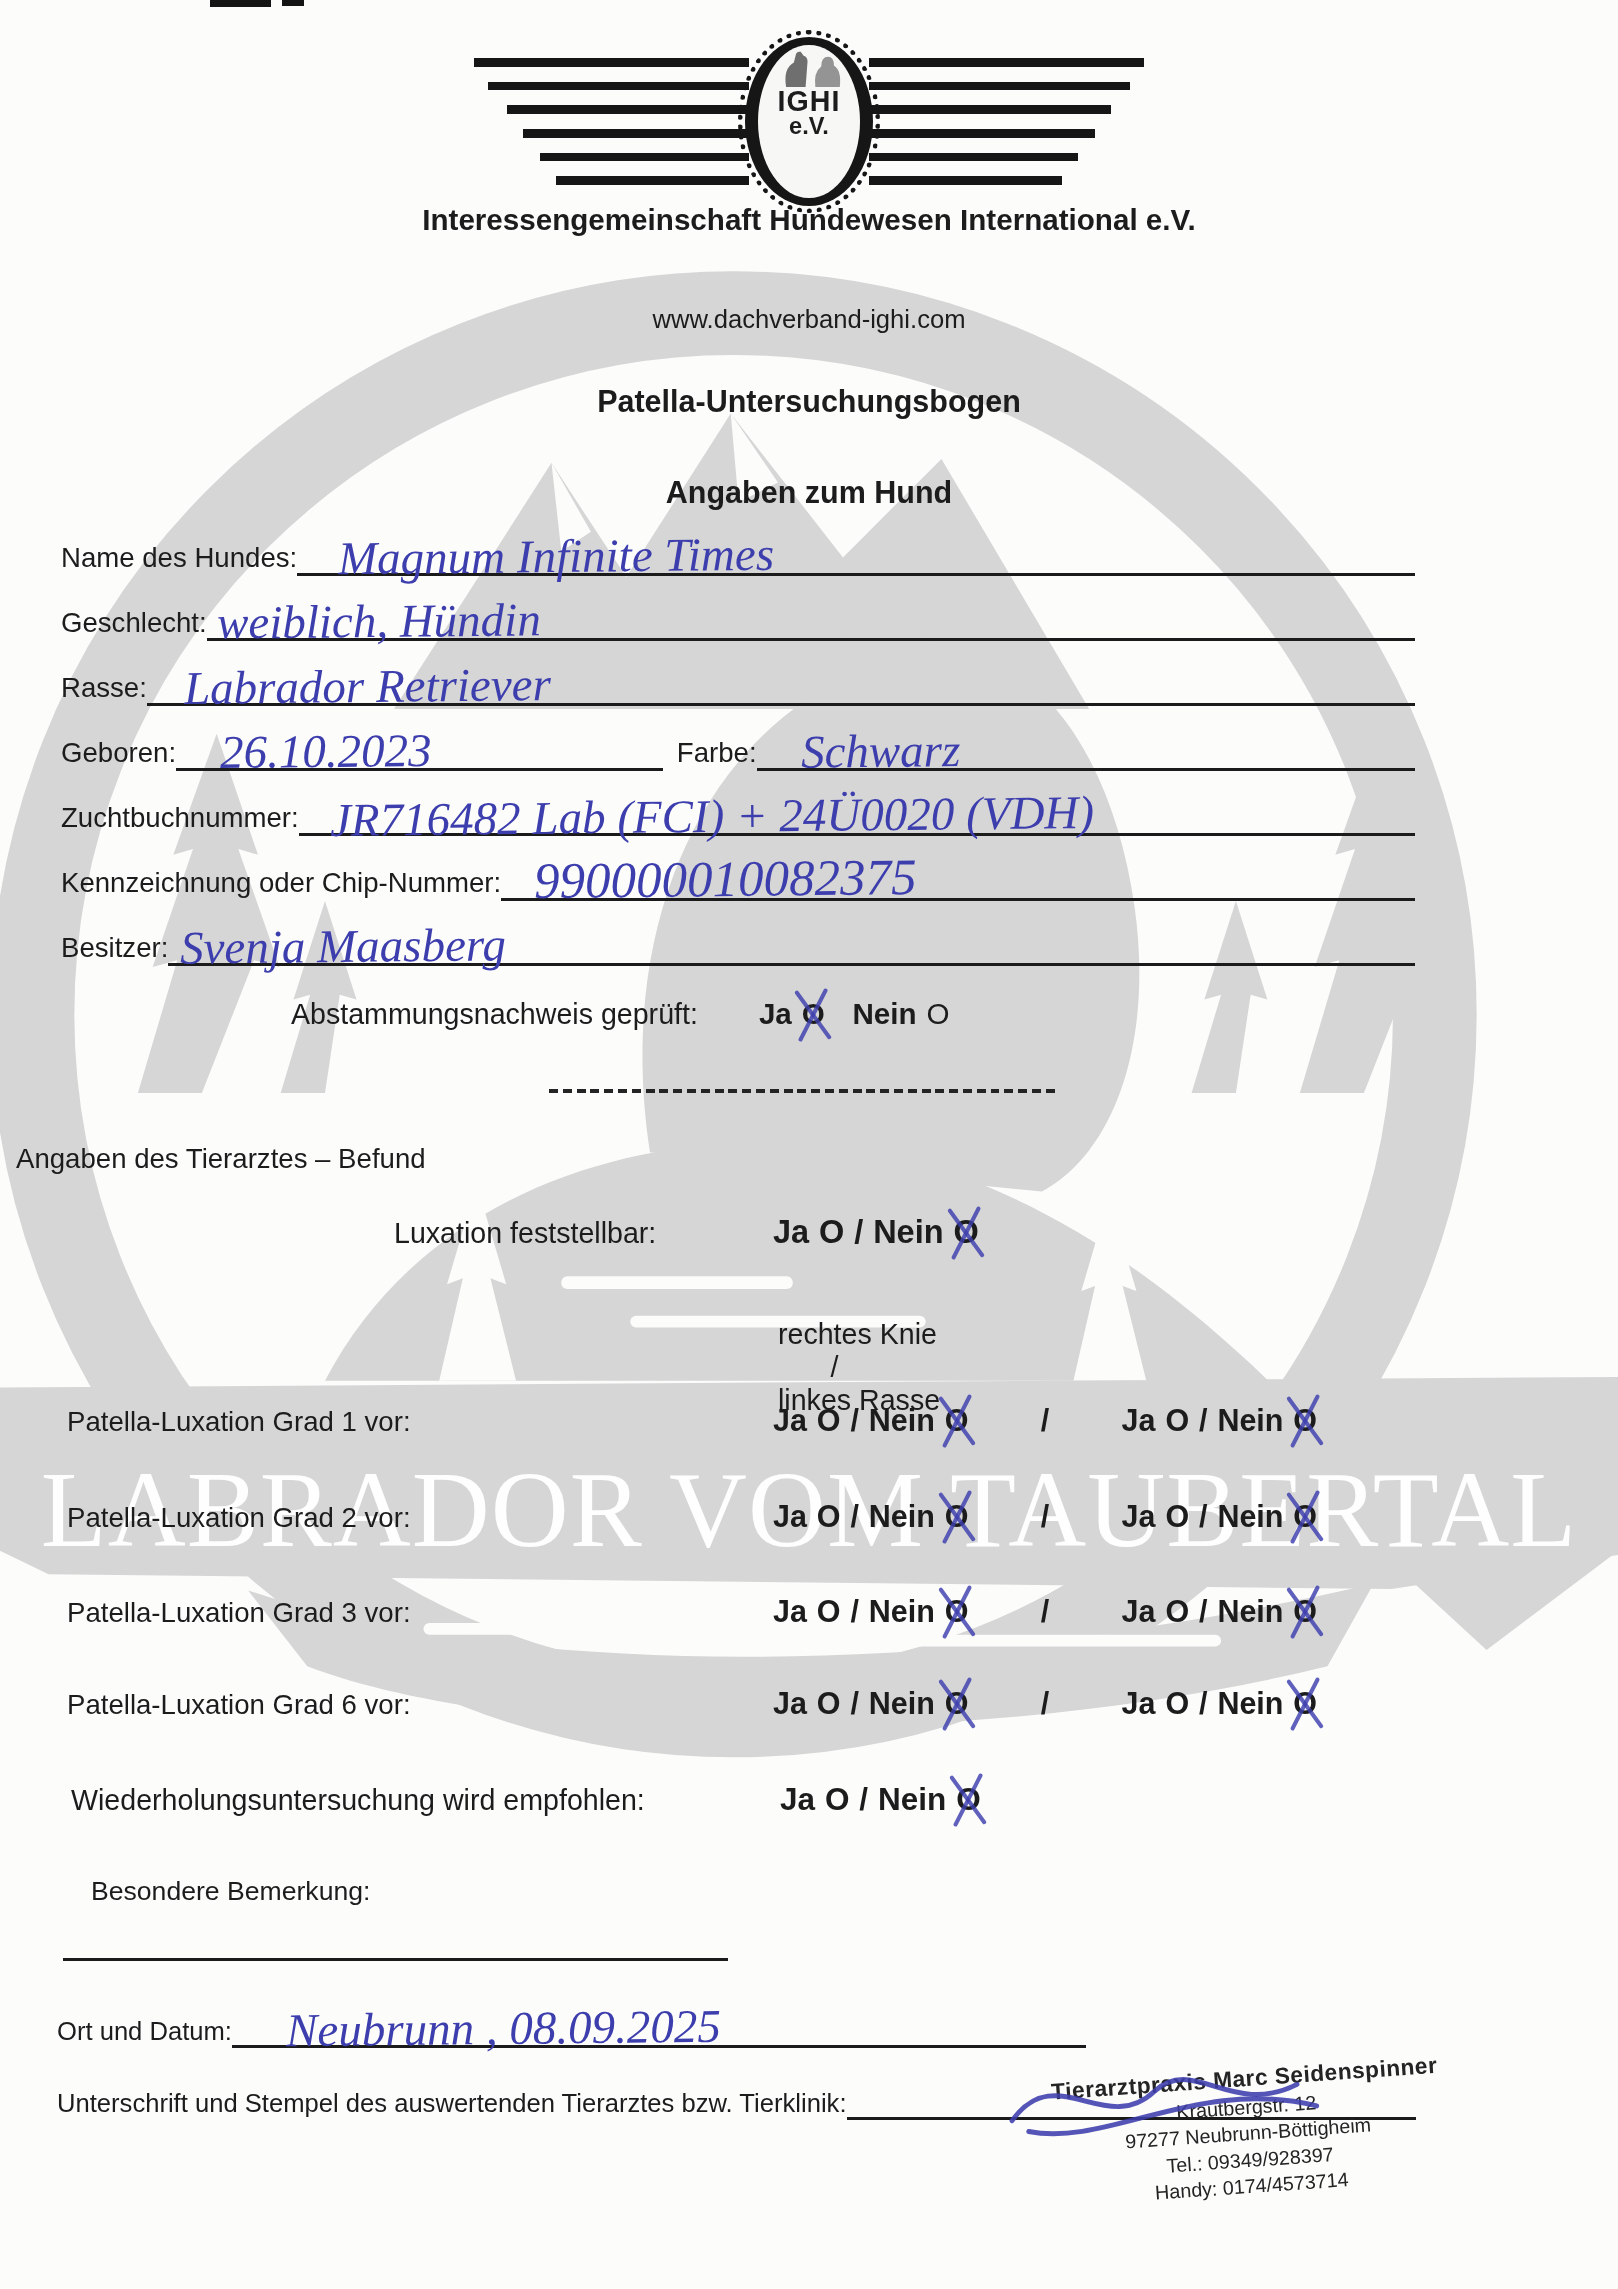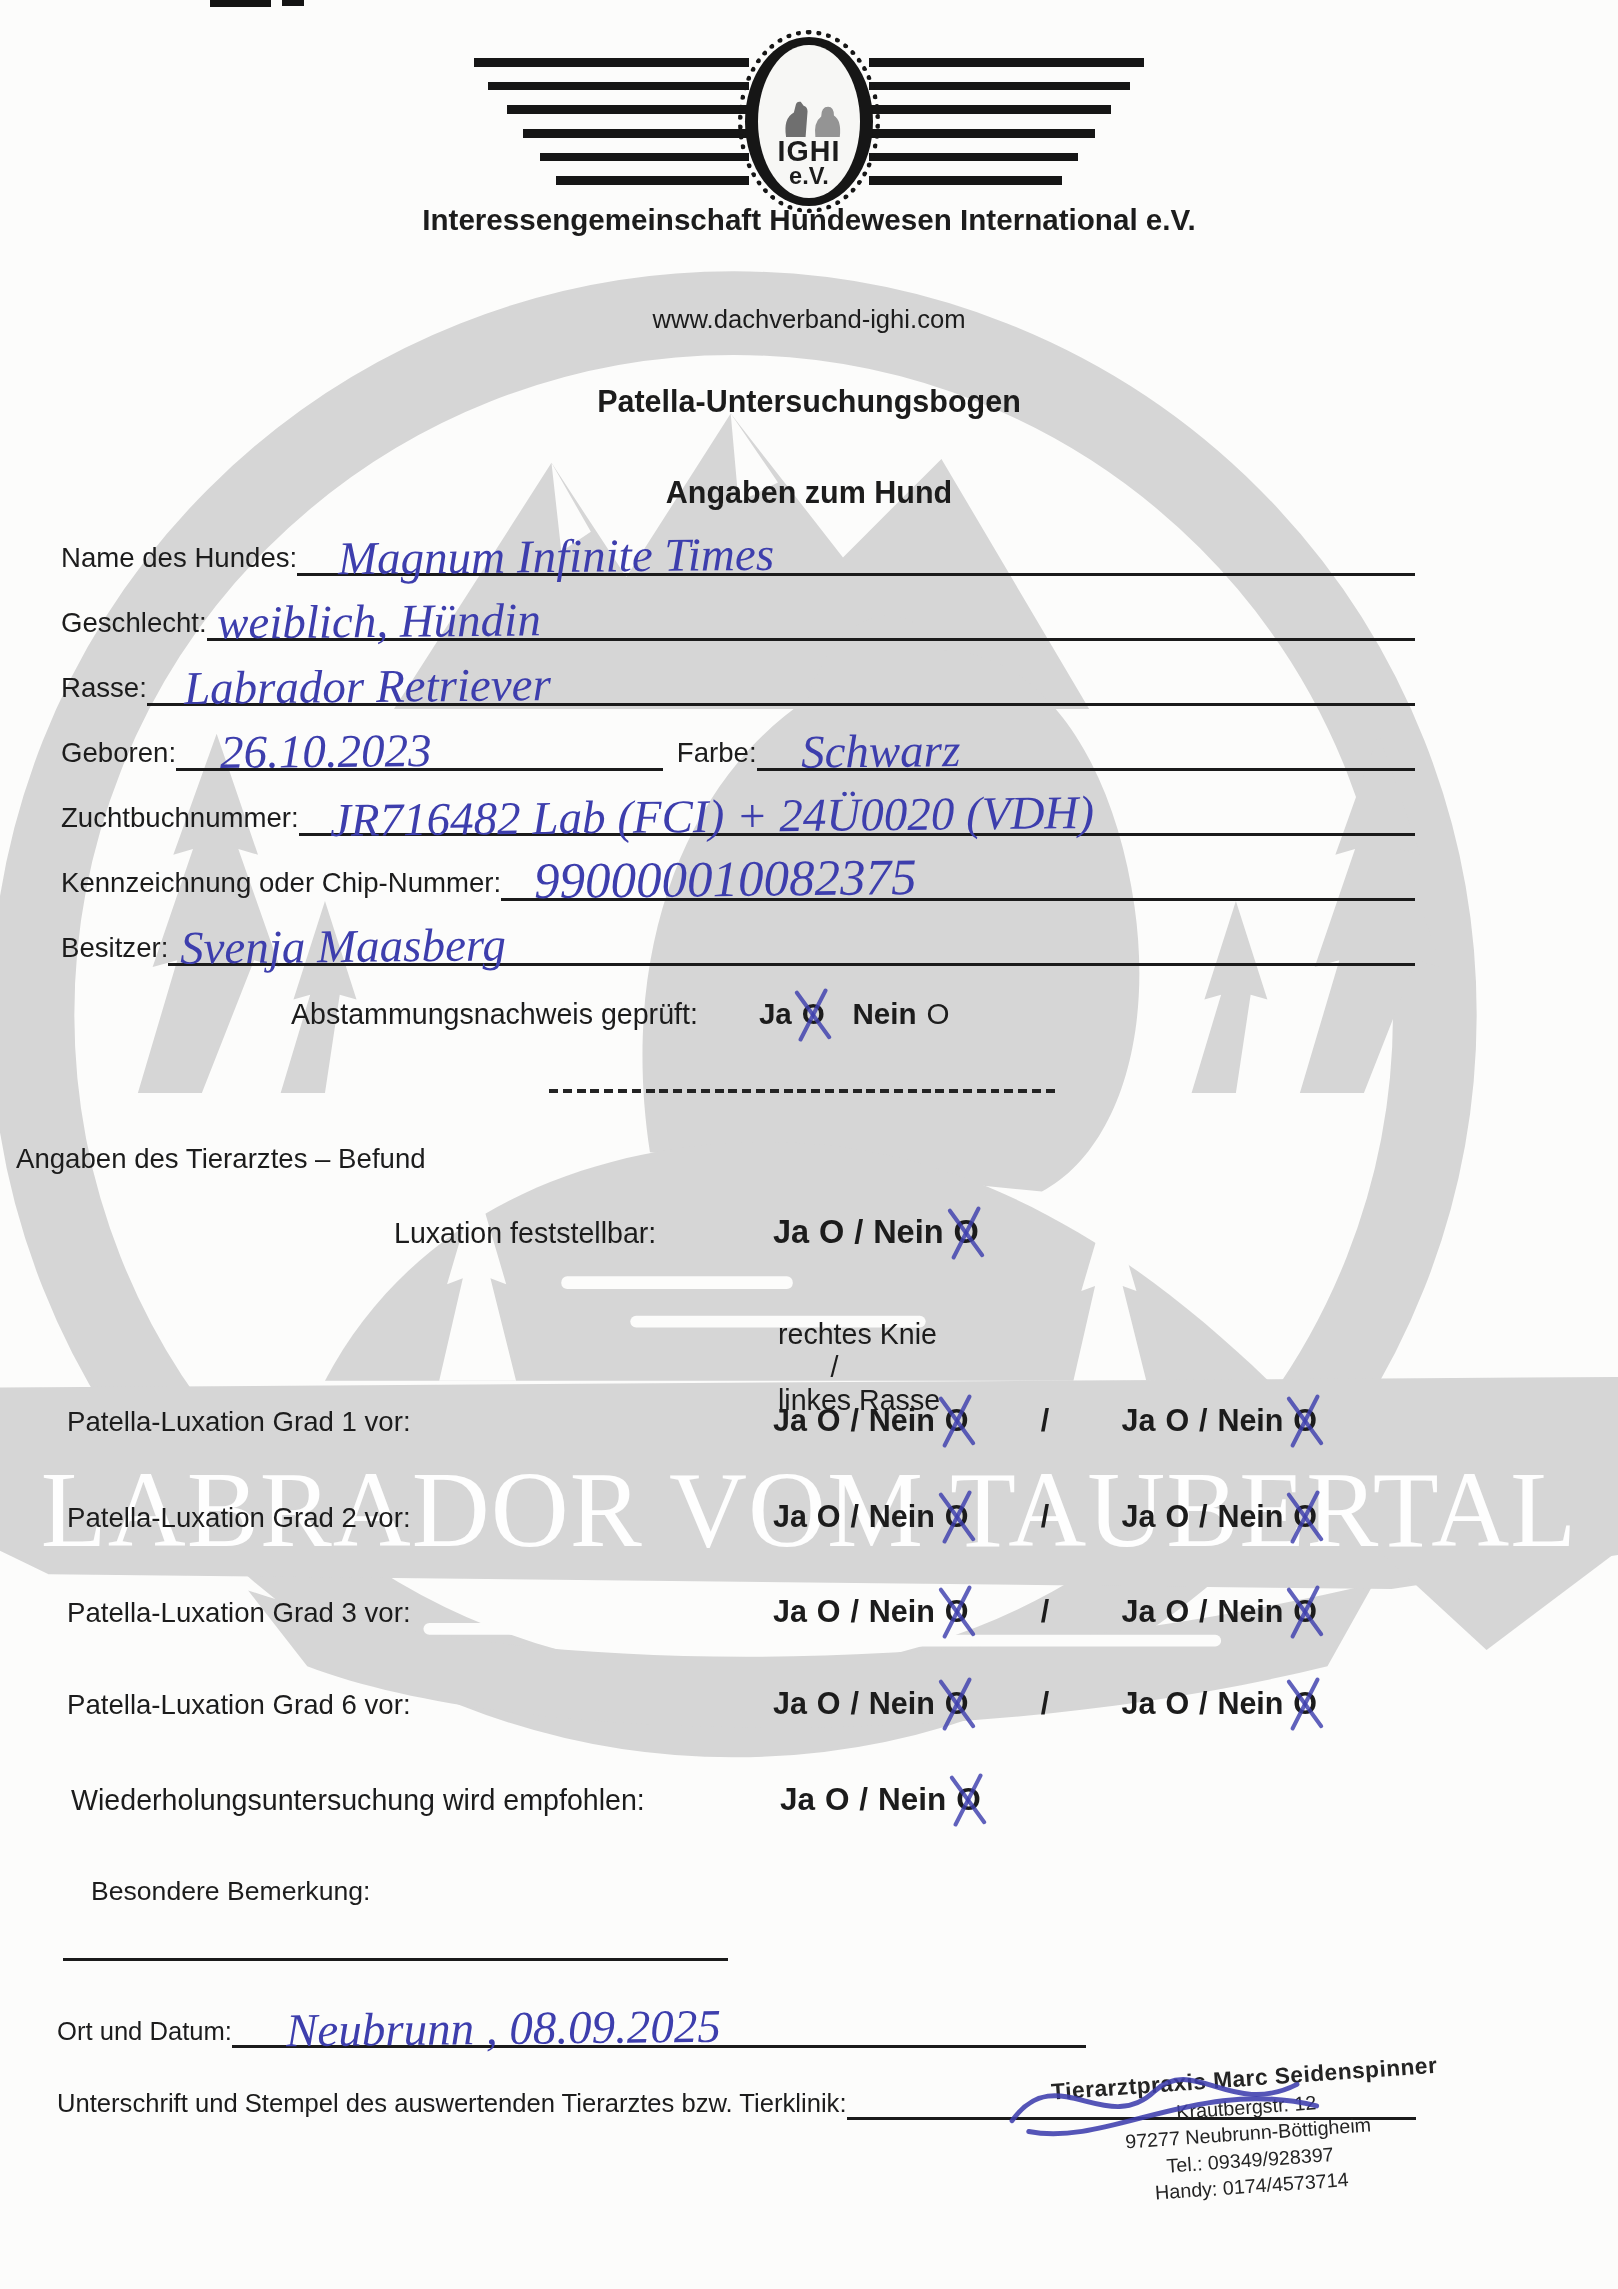--- a/index.html
+++ b/index.html
@@ -25,21 +25,21 @@
   .logo-row{position:absolute;top:37px;left:50%;transform:translateX(-50%);
             display:flex;align-items:center;width:670px;height:169px;}
   .wing{flex:1;display:flex;flex-direction:column;gap:14.8px;}
   .wing .bar{height:8.9px;background:#161616;}
   .wing-l .bar{align-self:flex-end;}
   .wing-r .bar{align-self:flex-start;}
   .badge{width:128px;height:169px;background:#161616;border-radius:50%;flex:none;
          display:flex;align-items:center;justify-content:center;margin:0 -3.9px;
          position:relative;z-index:1;outline:5.9px dotted #161616;outline-offset:2px;}
   .badge-inner{width:102px;height:144px;background:#f7f7f5;border-radius:50%;
-         display:flex;flex-direction:column;align-items:center;justify-content:flex-end;
+         display:flex;flex-direction:column;align-items:center;justify-content:flex-start;
          padding-bottom:9.9px;overflow:hidden;}
   .logo-ighi{font-weight:bold;font-size:28.6px;letter-spacing:1px;line-height:.95;}
   .logo-ev{font-weight:bold;font-size:23.6px;line-height:1;}
   
   .org-name{position:absolute;top:203px;left:0;width:100%;text-align:center;font-weight:bold;font-size:29.6px;}
   .website{position:absolute;top:305px;left:0;width:100%;text-align:center;font-size:25.6px;}
   .form-title{position:absolute;top:384px;left:0;width:100%;text-align:center;font-weight:bold;font-size:30.5px;}
   .sec-title{position:absolute;top:475px;left:0;width:100%;text-align:center;font-weight:bold;font-size:30.5px;}
   
   .frow{position:absolute;left:61px;right:203px;display:flex;align-items:flex-end;font-size:27.6px;}

